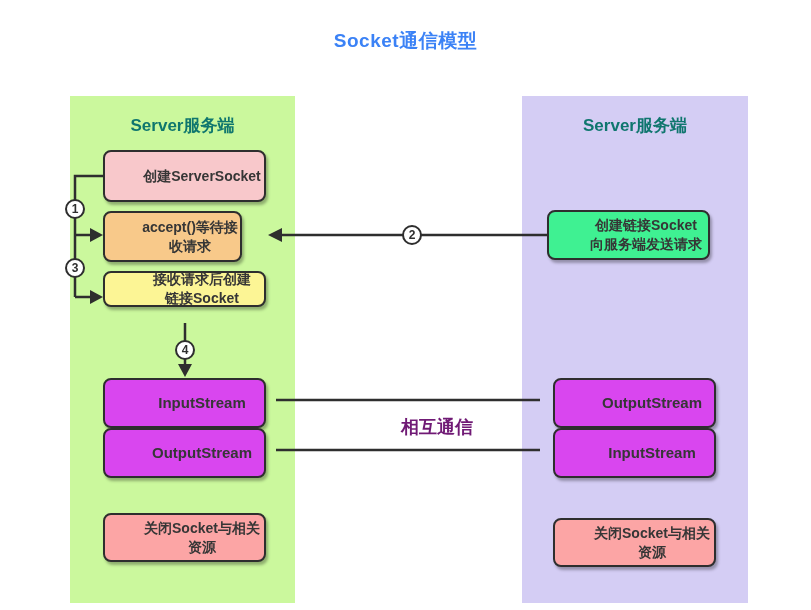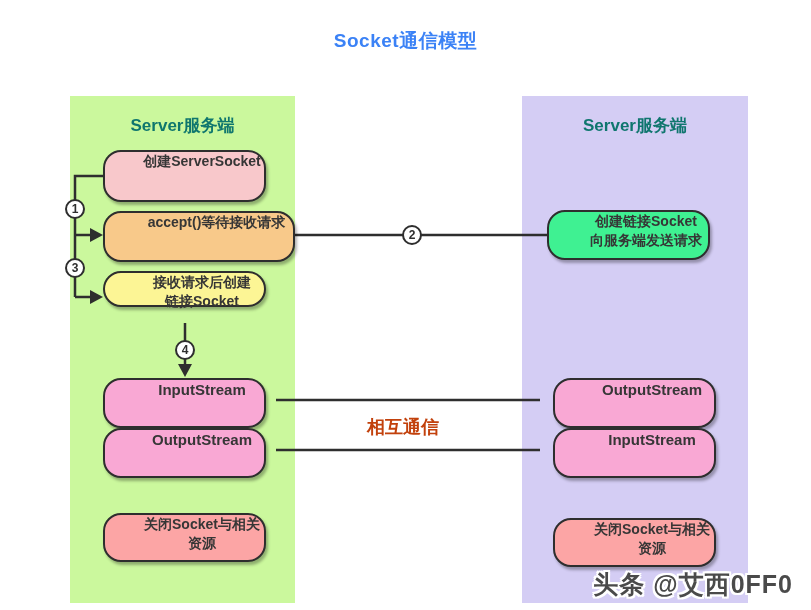--- a/index.html
+++ b/index.html
@@ -17,44 +17,44 @@
   }
   .panel{position:absolute;top:96px;height:507px;}
   .panel.server{left:70px;width:225px;background:#cbf89d;}
   .panel.client{left:522px;width:226px;background:#d4cdf4;}
   .panel-header{
     position:absolute;top:18px;left:0;width:100%;
     text-align:center;font-size:17px;font-weight:bold;color:#0f766e;
   }
   .box{
     position:absolute;
-    border:2.5px solid #2e2e2e;border-radius:18px;
+    border:2.5px solid #2e2e2e;border-radius:8px;
     box-shadow:2px 3px 3px rgba(0,0,0,0.30);
-    display:flex;flex-direction:column;align-items:center;justify-content:flex-start;
+    display:flex;flex-direction:column;align-items:center;justify-content:center;
     font-size:14px;font-weight:bold;color:#363636;
     text-align:center;line-height:1.35;box-sizing:border-box;padding-left:35px;
   }
   .c-pink{background:#f8c8cb;}
   .c-orange{background:#f8c98a;}
   .c-yellow{background:#fcf595;}
-  .c-blue{background:#f9a8d4;}
+  .c-blue{background:#d946ef;}
   .c-magenta{background:#fca5a5;}
   .c-green{background:#3ff192;}
   svg.connectors{position:absolute;left:0;top:0;width:811px;height:610px;pointer-events:none;}
   .step-badge{
     position:absolute;width:20px;height:20px;
     background:#ffffff;border:2px solid #2e2e2e;border-radius:50%;
     box-sizing:border-box;
     display:flex;align-items:center;justify-content:center;
     font-size:12px;font-weight:bold;color:#2e2e2e;line-height:1;
     z-index:5;
   }
   .red-note{
-    position:absolute;text-align:center;
-    font-size:18px;font-weight:bold;color:#c2410c;
+    position:absolute;text-align:right;
+    font-size:18px;font-weight:bold;color:#701a75;
   }
   .watermark{
     position:absolute;top:568px;right:18px;
     font-size:25px;font-weight:bold;color:#4a4a4a;letter-spacing:1px;
     text-shadow:-2px -2px 0 #fff,2px -2px 0 #fff,-2px 2px 0 #fff,2px 2px 0 #fff,0 2px 0 #fff,2px 0 0 #fff,0 -2px 0 #fff,-2px 0 0 #fff;
     z-index:6;
   }
 </style>
 </head>
 <body>
@@ -84,21 +84,21 @@
       <polygon points="103,235 90,228 90,242"></polygon>
       <polygon points="103,297 90,290 90,304"></polygon>
       <polygon points="268,235 282,228 282,242"></polygon>
       <polygon points="185,377 178,364 192,364"></polygon>
     </g>
   </svg>
 
   <div class="box c-pink" style="left:103px;top:150px;width:163px;height:52px;">
     <span>创建ServerSocket</span>
   </div>
-  <div class="box c-orange" style="left:103px;top:211px;width:192px;height:51px;">
+  <div class="box c-orange" style="left:103px;top:211px;width:139px;height:51px;">
     <span>accept()等待接收请求</span>
   </div>
   <div class="box c-yellow" style="left:103px;top:271px;width:163px;height:36px;">
     <span>接收请求后创建</span>
     <span>链接Socket</span>
   </div>
   <div class="box c-blue" style="left:103px;top:378px;width:163px;height:50px;font-size:15px;">
     <span>InputStream</span>
   </div>
   <div class="box c-blue" style="left:103px;top:428px;width:163px;height:50px;font-size:15px;">
@@ -122,15 +122,14 @@
     <span>关闭Socket与相关资源</span>
   </div>
 
   <div class="step-badge" style="left:65px;top:199px;">1</div>
   <div class="step-badge" style="left:402px;top:225px;">2</div>
   <div class="step-badge" style="left:65px;top:258px;">3</div>
   <div class="step-badge" style="left:175px;top:340px;">4</div>
 
   <div class="red-note" style="left:333px;top:415px;width:140px;">相互通信</div>
 
-  <div class="watermark">头条 @艾西0FF0</div>
 
 </div>
 
 </body></html>

